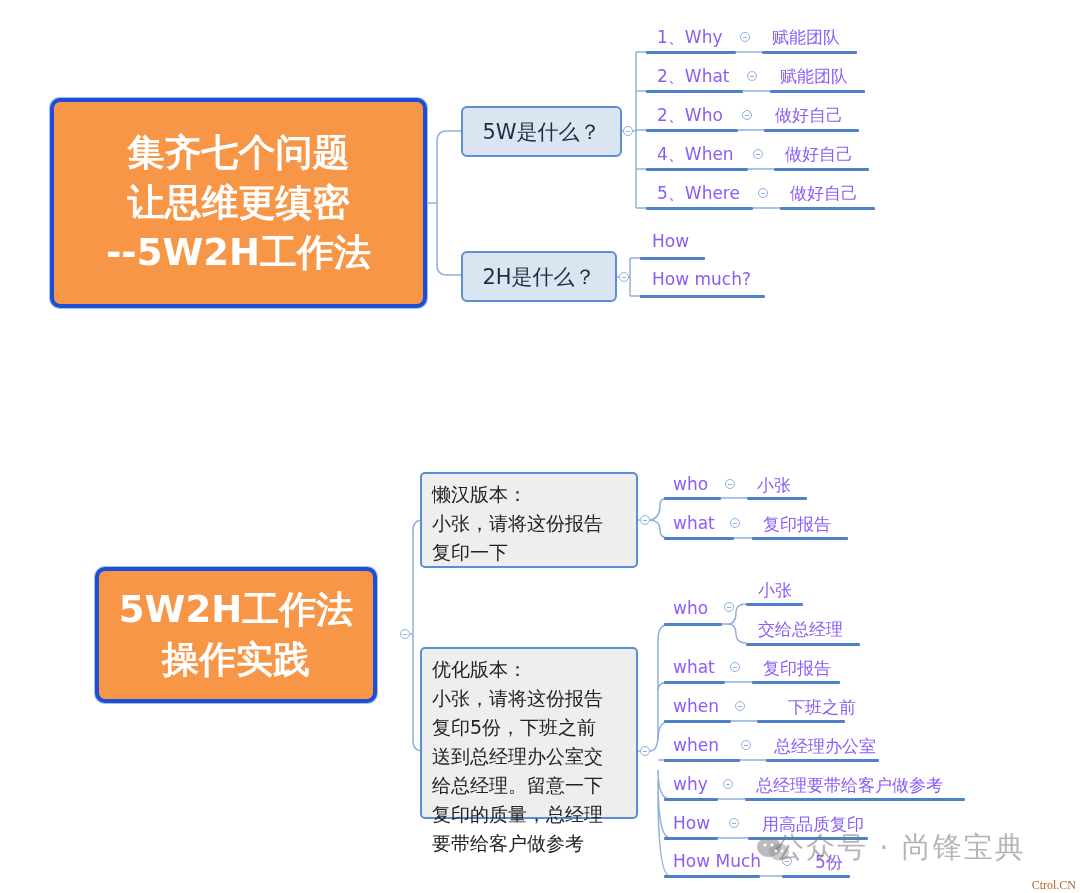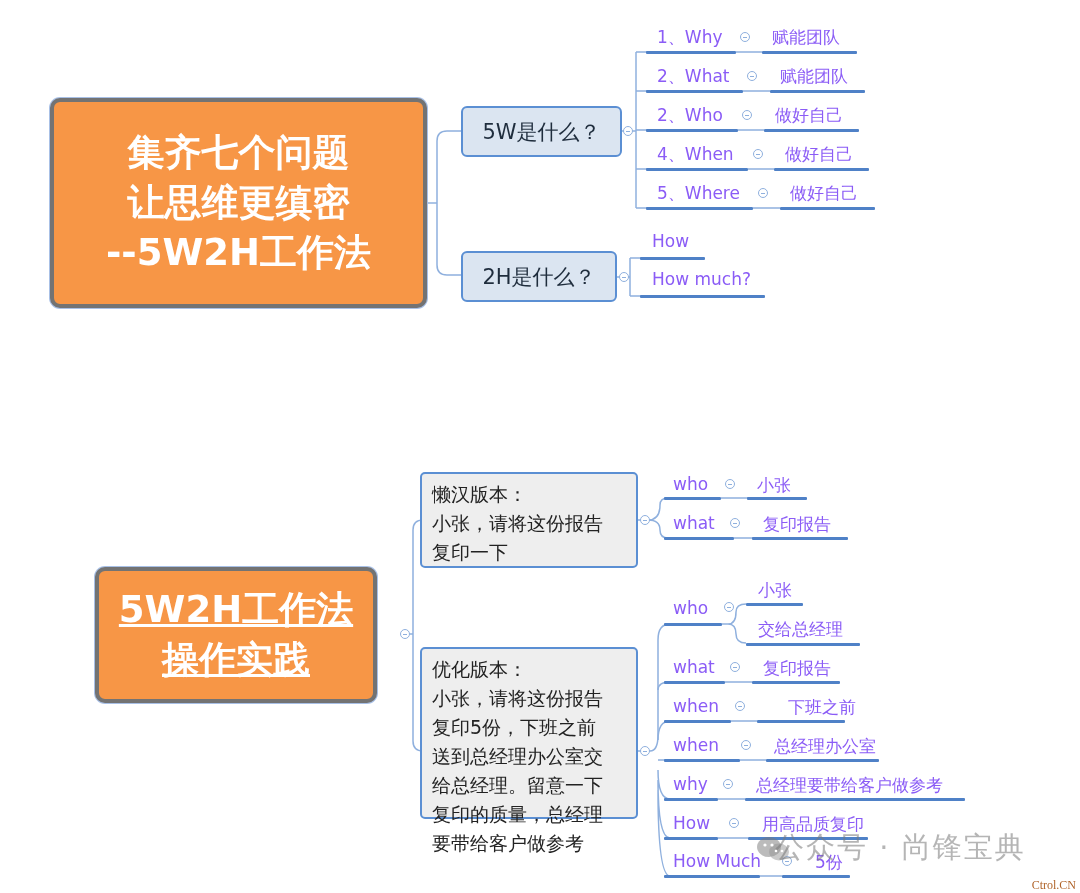--- a/index.html
+++ b/index.html
@@ -1,20 +1,20 @@
 <!DOCTYPE html>
 <html><head>
 <meta charset="utf-8">
 <style>
   html,body{margin:0;padding:0;background:#ffffff;}
   body{width:1080px;height:893px;position:relative;overflow:hidden;font-family:"DejaVu Sans","Liberation Sans",sans-serif;}
   svg.wires{position:absolute;left:0;top:0;width:1080px;height:893px;pointer-events:none;}
-  .root{position:absolute;background:#f79646;border:4px solid #737373;border-radius:10px;box-shadow:0 0 0 1px #a8c0e6;color:#fff;font-weight:bold;text-align:center;display:flex;flex-direction:column;justify-content:center;align-items:center;box-sizing:border-box;}
+  .root{position:absolute;background:#f79646;border:4px solid #1d4ed8;border-radius:10px;box-shadow:0 0 0 1px #a8c0e6;color:#fff;font-weight:bold;text-align:center;display:flex;flex-direction:column;justify-content:center;align-items:center;box-sizing:border-box;}
   .root1{left:50px;top:98px;width:377px;height:210px;font-size:37px;line-height:50px;}
-  .root2{left:95px;top:567px;width:282px;height:136px;font-size:37px;line-height:50px;text-decoration:underline;}
+  .root2{left:95px;top:567px;width:282px;height:136px;font-size:37px;line-height:50px;}
   .branch{position:absolute;background:#dbe5f1;border:2px solid #5b8fd3;border-radius:6px;color:#1f2d3d;font-size:21px;box-sizing:border-box;display:flex;align-items:center;justify-content:center;}
   .b5w{left:461px;top:106px;width:161px;height:51px;}
   .b2h{left:461px;top:251px;width:156px;height:51px;}
   .note{position:absolute;background:#eeeeee;border:2px solid #5b8fd3;border-radius:5px;color:#222;font-size:19px;line-height:29px;box-sizing:border-box;padding:6px 10px;white-space:pre-line;}
   .n1{left:420px;top:472px;width:218px;height:96px;}
   .n2{left:420px;top:647px;width:218px;height:172px;}
   .leaf{position:absolute;font-size:17px;color:#8b5cf6;white-space:nowrap;}
   .ul{position:absolute;height:3px;background:#4f81c7;border-radius:1px;}
   .collapse{position:absolute;width:10px;height:10px;border:1px solid #8fb0de;border-radius:50%;box-sizing:border-box;background:#fff;}
   .collapse::after{content:"";position:absolute;left:2px;right:2px;top:4px;height:1px;background:#8fb0de;}

